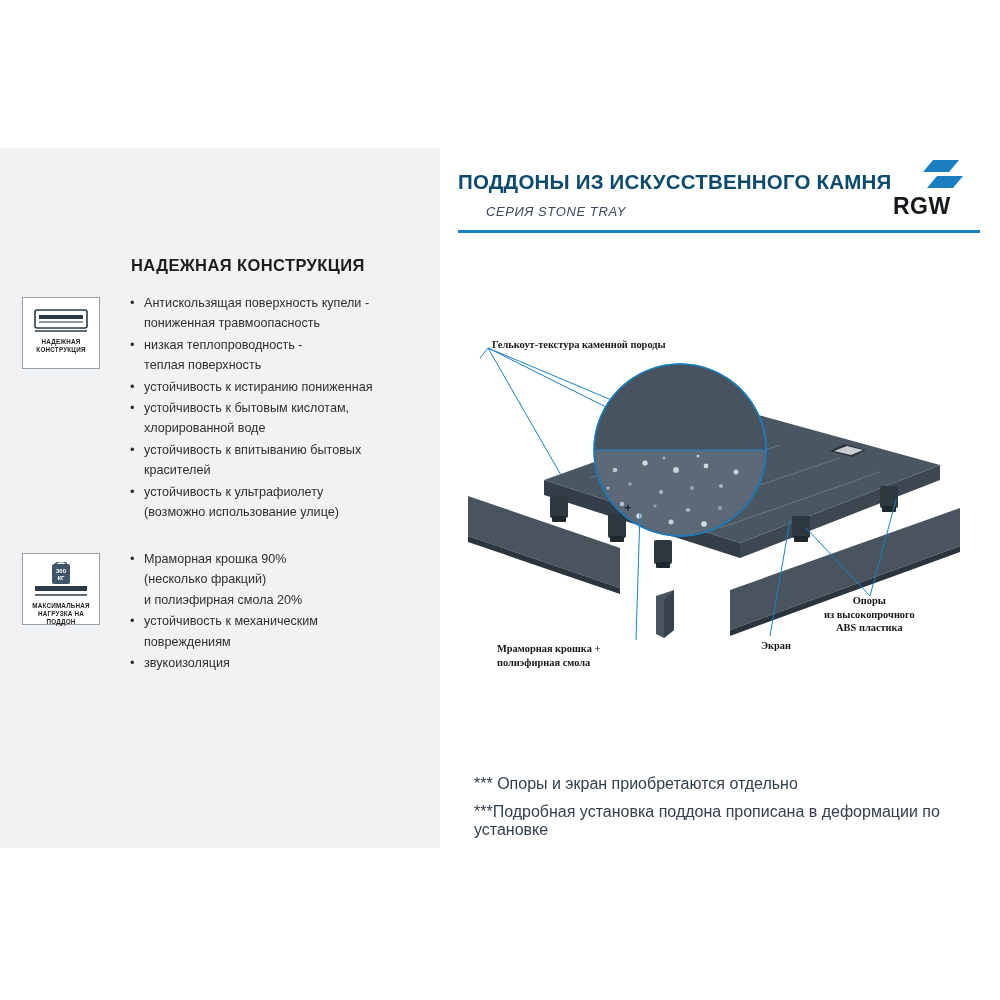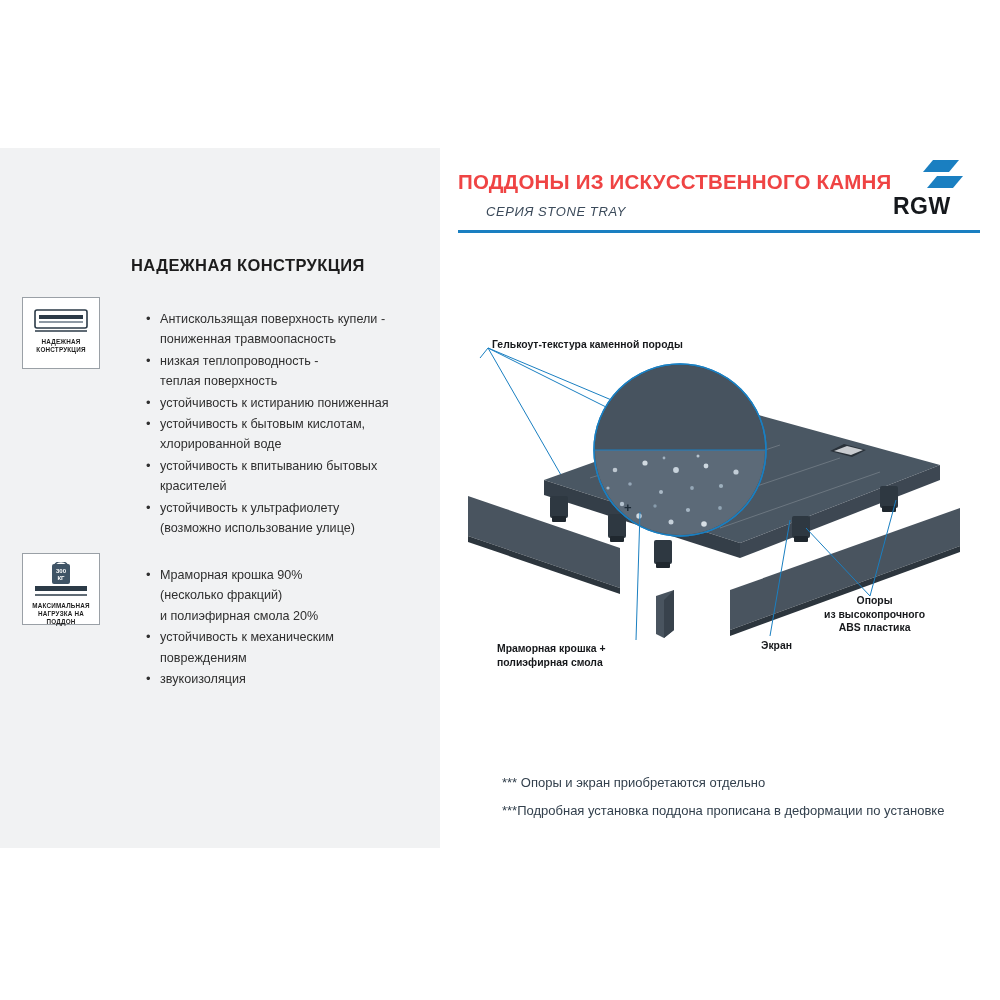--- a/index.html
+++ b/index.html
@@ -64,21 +64,21 @@
     padding: 0 2px 6px 2px;
     letter-spacing: 0.2px;
   }
   #icon-box-1 { left: 22px; top: 297px; height: 72px; }
   #icon-box-2 { left: 22px; top: 553px; height: 72px; }
 
   
   .bullet-list {
     position: absolute;
     list-style: none;
-    margin: 16px;
+    margin: 0;
     padding: 0;
     font-size: 12.6px;
     line-height: 1.62;
     color: #2f2f2f;
   }
   .bullet-list li {
     position: relative;
     padding-left: 14px;
     margin-bottom: 1px;
     white-space: pre-line;
@@ -95,21 +95,21 @@
   #list-2 { left: 130px; top: 549px; width: 300px; }
 
   
   .header-title {
     position: absolute;
     left: 458px;
     top: 170px;
     font-size: 20.5px;
     font-weight: bold;
     letter-spacing: 0.2px;
-    color: #ef4444;
+    color: #0c4a6e;
   }
   .header-sub {
     position: absolute;
     left: 486px;
     top: 204px;
     font-size: 13px;
     font-style: italic;
     color: #3b4a5a;
     letter-spacing: 0.6px;
   }
@@ -149,32 +149,32 @@
     height: 420px;
   }
 
   .callout {
     position: absolute;
     font-size: 10.4px;
     font-weight: bold;
     color: #16181b;
     line-height: 1.3;
     white-space: pre-line;
+    font-family: Liberation Serif, serif;
   }
   #callout-gelcoat { left: 492px; top: 338px; }
   #callout-marble  { left: 497px; top: 642px; }
   #callout-screen  { left: 761px; top: 639px; text-align: center; }
   #callout-legs    { left: 824px; top: 594px; text-align: center; }
 
   
   .footnote {
     position: absolute;
-    font-size: 13px;
+    font-size: 16px;
     color: #33404d;
-    margin-left: 28px;
   }
   #footnote-1 { left: 474px; top: 775px; }
   #footnote-2 { left: 474px; top: 803px; }
 
   .magnifier-plus {
     position: absolute;
     left: 624px;
     top: 500px;
     font-size: 13px;
     color: #1c2a36;

